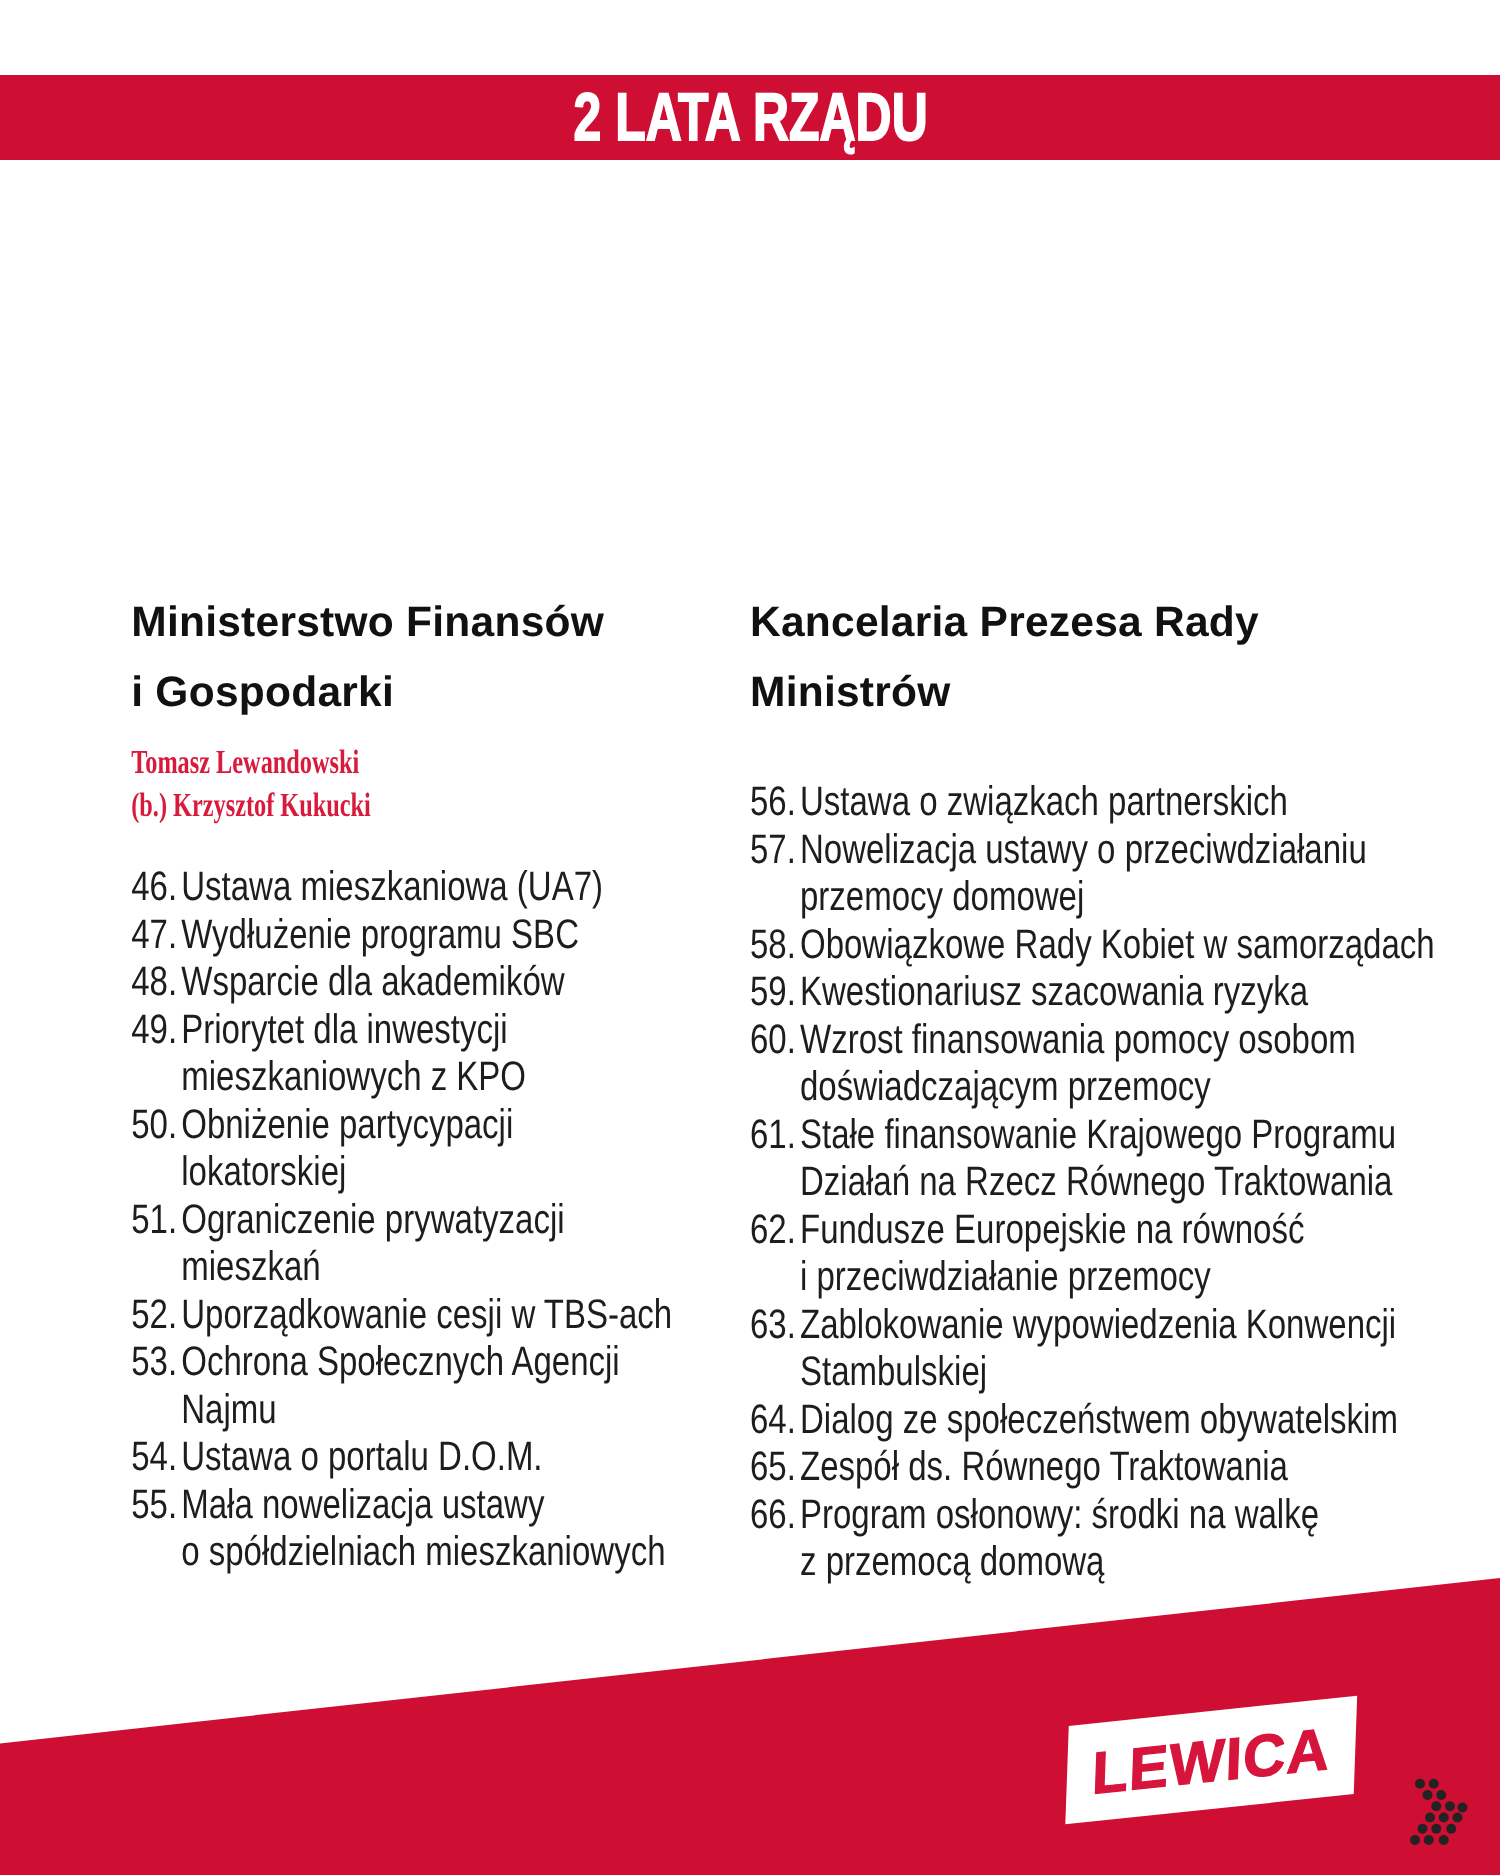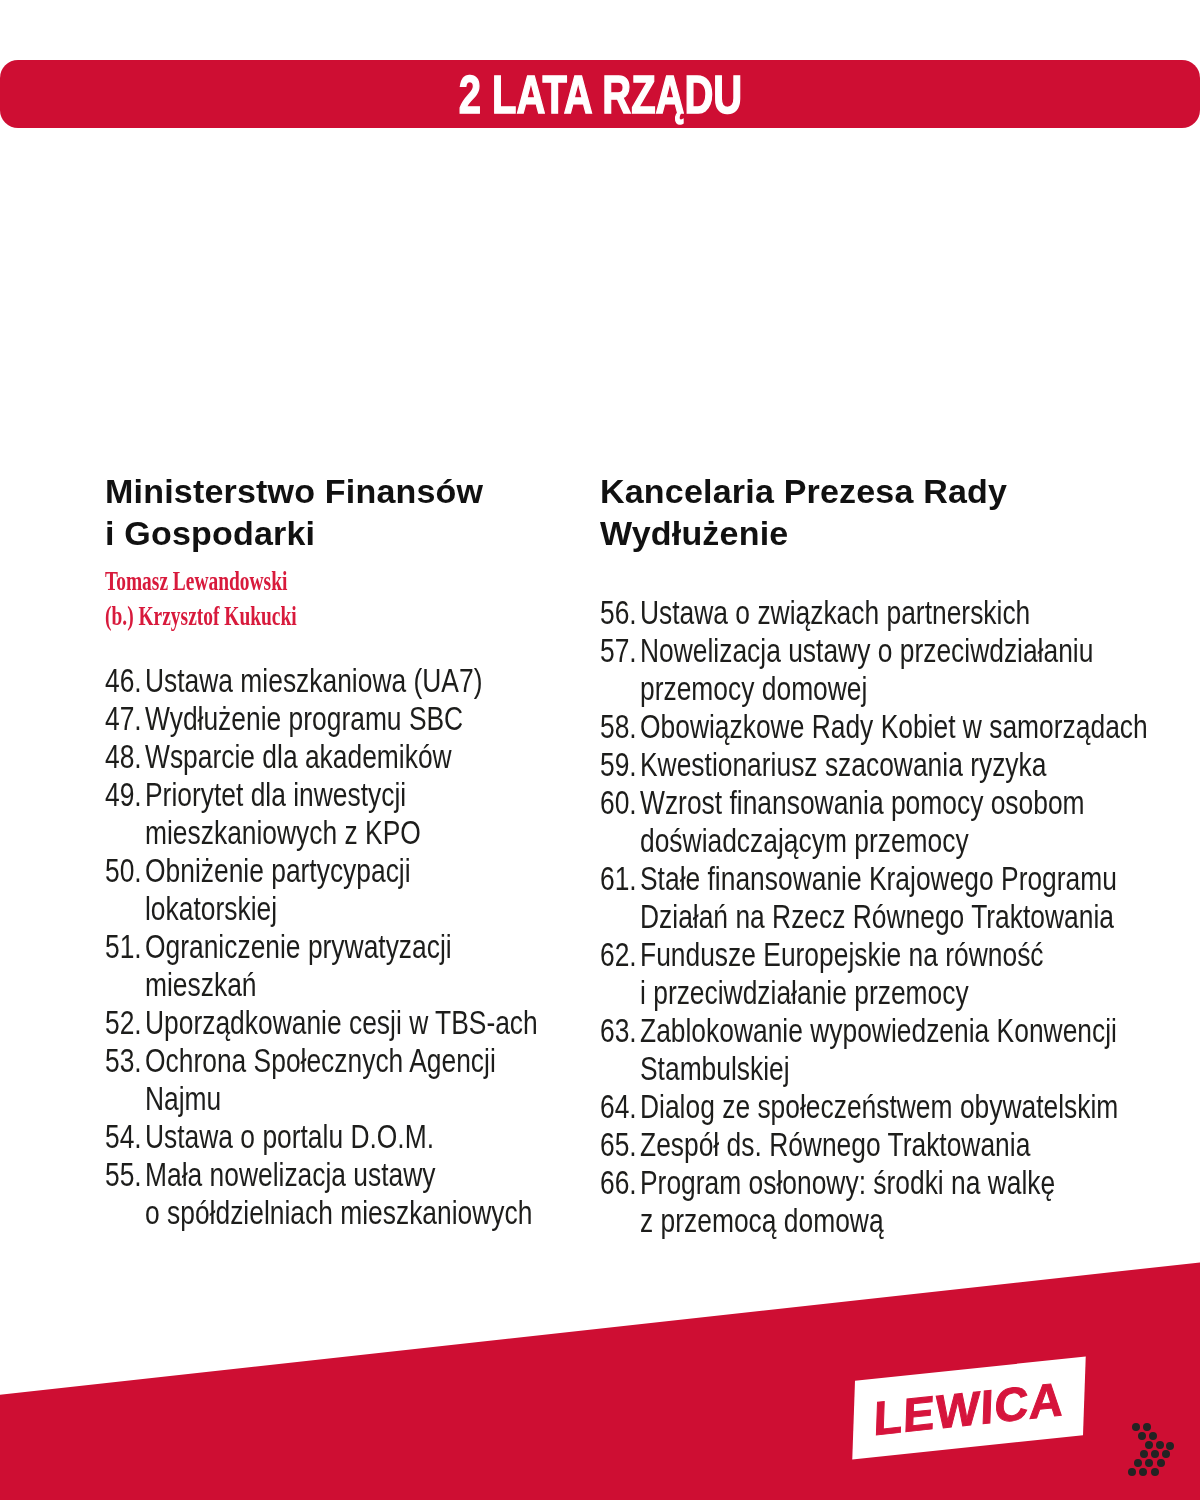--- a/index.html
+++ b/index.html
@@ -6,21 +6,21 @@
   body{
     width:1200px;height:1500px;position:relative;overflow:hidden;
     background:#ffffff;
     font-family:"Liberation Sans","DejaVu Sans",sans-serif;
   }
   .poster{position:absolute;inset:0;}
 
   
   .banner{
     position:absolute;top:60px;left:0;width:1200px;height:68px;
-    background:#ce0e33;display:flex;align-items:center;justify-content:center;border-radius:18px;
+    background:#ce0e33;display:flex;align-items:center;justify-content:center;
   }
   .banner-text{
     color:#ffffff;font-weight:bold;font-size:54px;line-height:68px;
     display:inline-block;transform:scaleX(.74);transform-origin:center;
     -webkit-text-stroke:1.5px #ffffff;letter-spacing:0px;white-space:nowrap;
   }
 
   
   .title-line{position:absolute;left:0;width:1200px;text-align:center;color:#d2143c;}
   .title1{top:138px;font-size:178px;line-height:160px;}
@@ -28,21 +28,21 @@
     -webkit-text-stroke:5px #d2143c;letter-spacing:-6px;font-weight:bold;white-space:nowrap;}
   .title2{top:315px;font-size:128px;line-height:130px;}
   .title2 .cond{display:inline-block;transform:scaleX(.80);transform-origin:center;
     -webkit-text-stroke:5px #d2143c;letter-spacing:-4px;font-weight:bold;white-space:nowrap;}
 
   
   .col{position:absolute;top:470px;}
   .col-left{left:105px;width:470px;}
   .col-right{left:600px;width:560px;}
   .col-heading{
-    font-size:34px;font-weight:bold;line-height:42px;color:#111111;
+    font-size:34px;font-weight:bold;line-height:56px;color:#111111;
     white-space:pre-line;letter-spacing:.2px;
   }
   .people{margin-top:10px;font-family:Liberation Serif, serif;}
   .person{
     color:#d81a3c;font-weight:bold;font-size:27px;line-height:35px;
     transform:scaleX(.72);transform-origin:top left;white-space:nowrap;
   }
   ol.list{
     list-style:none;margin:0;padding:0;
     transform:scaleX(.8);transform-origin:top left;
@@ -134,21 +134,21 @@
         <li>
           <span class="num">55.</span>
           <span class="txt">Mała nowelizacja ustawy
 o spółdzielniach mieszkaniowych</span>
         </li>
       </ol>
   </div>
 
   <div class="col col-right">
     <div class="col-heading">Kancelaria Prezesa Rady
-Wydłużenie</div>
+Ministrów</div>
     <ol class="list">
         <li>
           <span class="num">56.</span>
           <span class="txt">Ustawa o związkach partnerskich</span>
         </li>
         <li>
           <span class="num">57.</span>
           <span class="txt">Nowelizacja ustawy o przeciwdziałaniu
 przemocy domowej</span>
         </li>

